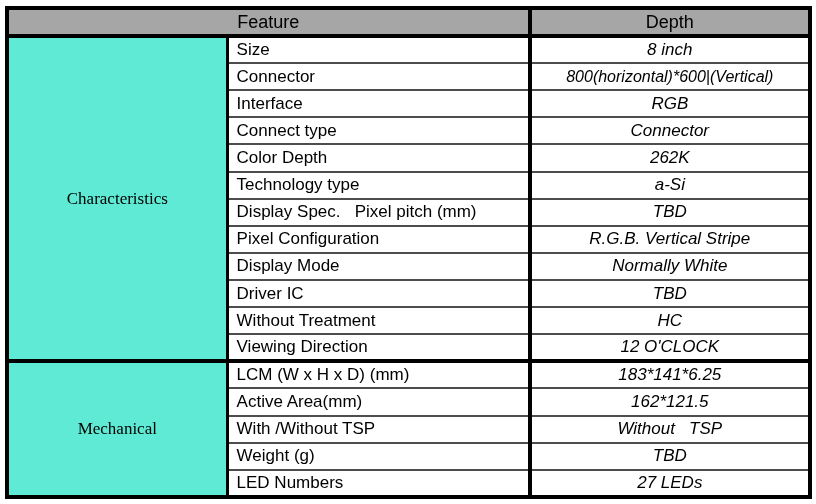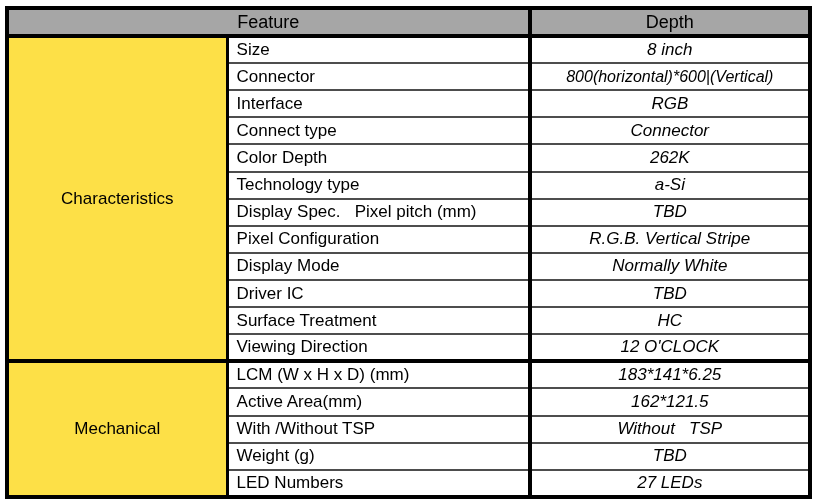--- a/index.html
+++ b/index.html
@@ -46,21 +46,22 @@
   td {
     font-size: 17px;
     vertical-align: middle;
     padding: 0;
     white-space: nowrap;
     overflow: hidden;
   }
   td.group {
     text-align: center;
     border-right: 3px solid var(--border-color, #000);
-    background: #fde047;
+    background: #5eead4;
+    font-family: Liberation Serif, serif;
   }
   td.feat {
     text-align: left;
     padding-left: 8px;
     border-right: 4px solid var(--border-color, #000);
     border-bottom: 2px solid var(--thin-line, #4d4d4d);
     margin-left: 8px;
   }
   td.spec {
     text-align: center;
@@ -122,21 +123,21 @@
       </tr>
       <tr>
         <td class="feat">Display Mode</td>
         <td class="spec">Normally White</td>
       </tr>
       <tr>
         <td class="feat">Driver IC</td>
         <td class="spec">TBD</td>
       </tr>
       <tr>
-        <td class="feat">Surface Treatment</td>
+        <td class="feat">Without Treatment</td>
         <td class="spec">HC</td>
       </tr>
       <tr>
         <td class="feat">Viewing Direction</td>
         <td class="spec">12 O'CLOCK</td>
       </tr>
       <tr class="sec-start">
         <td class="group" rowspan="5">Mechanical</td>
         <td class="feat">LCM (W x H x D) (mm)</td>
         <td class="spec">183*141*6.25</td>

